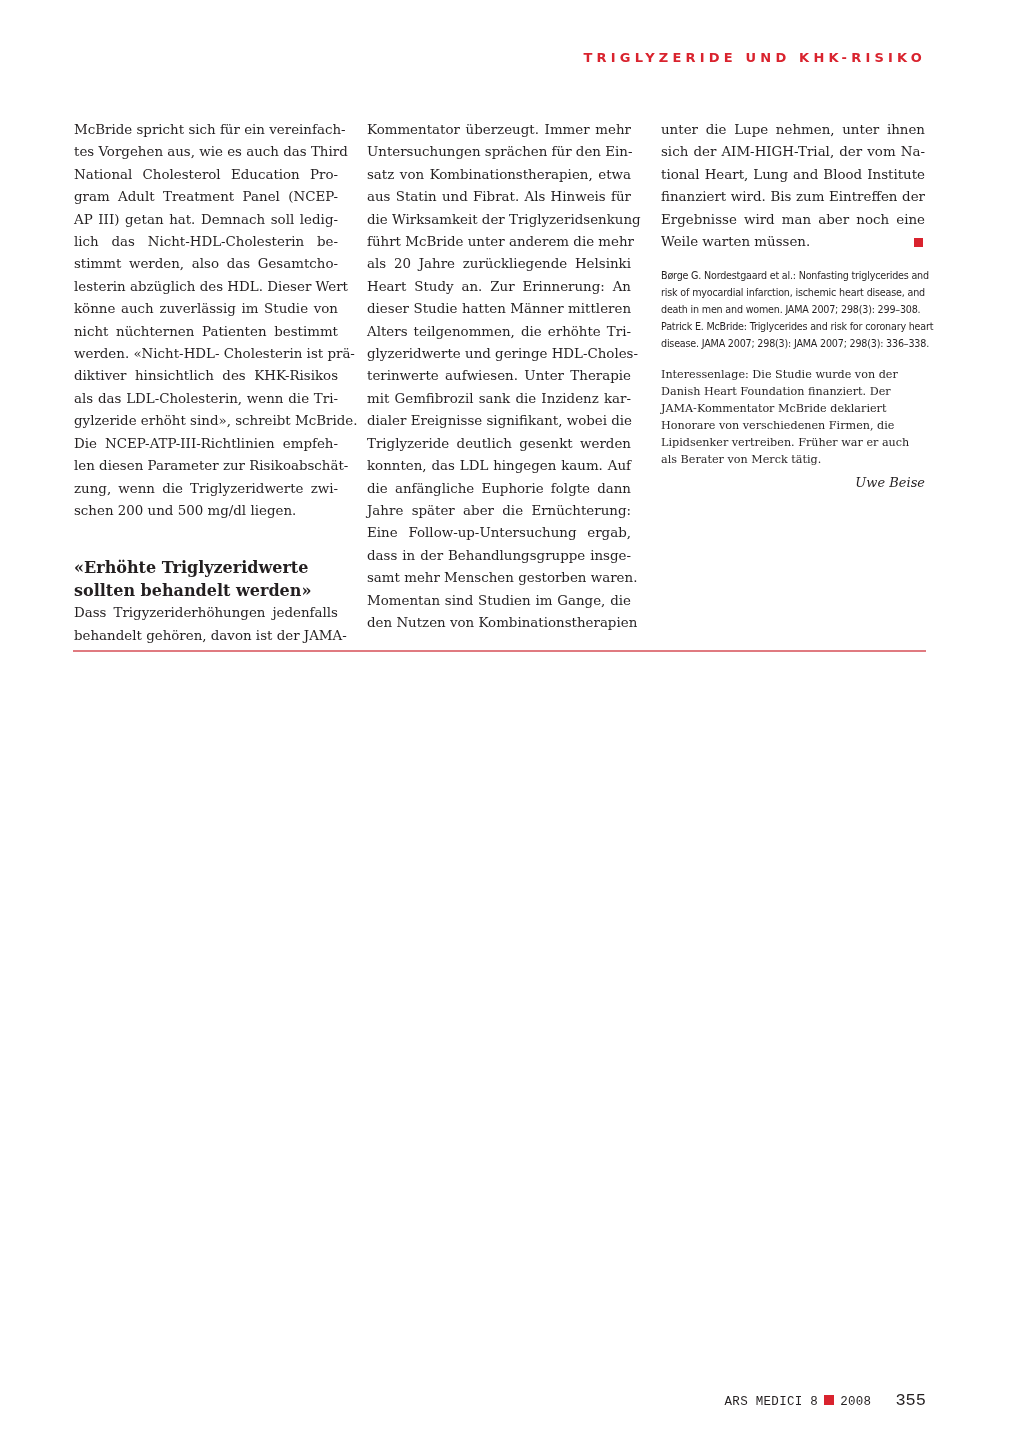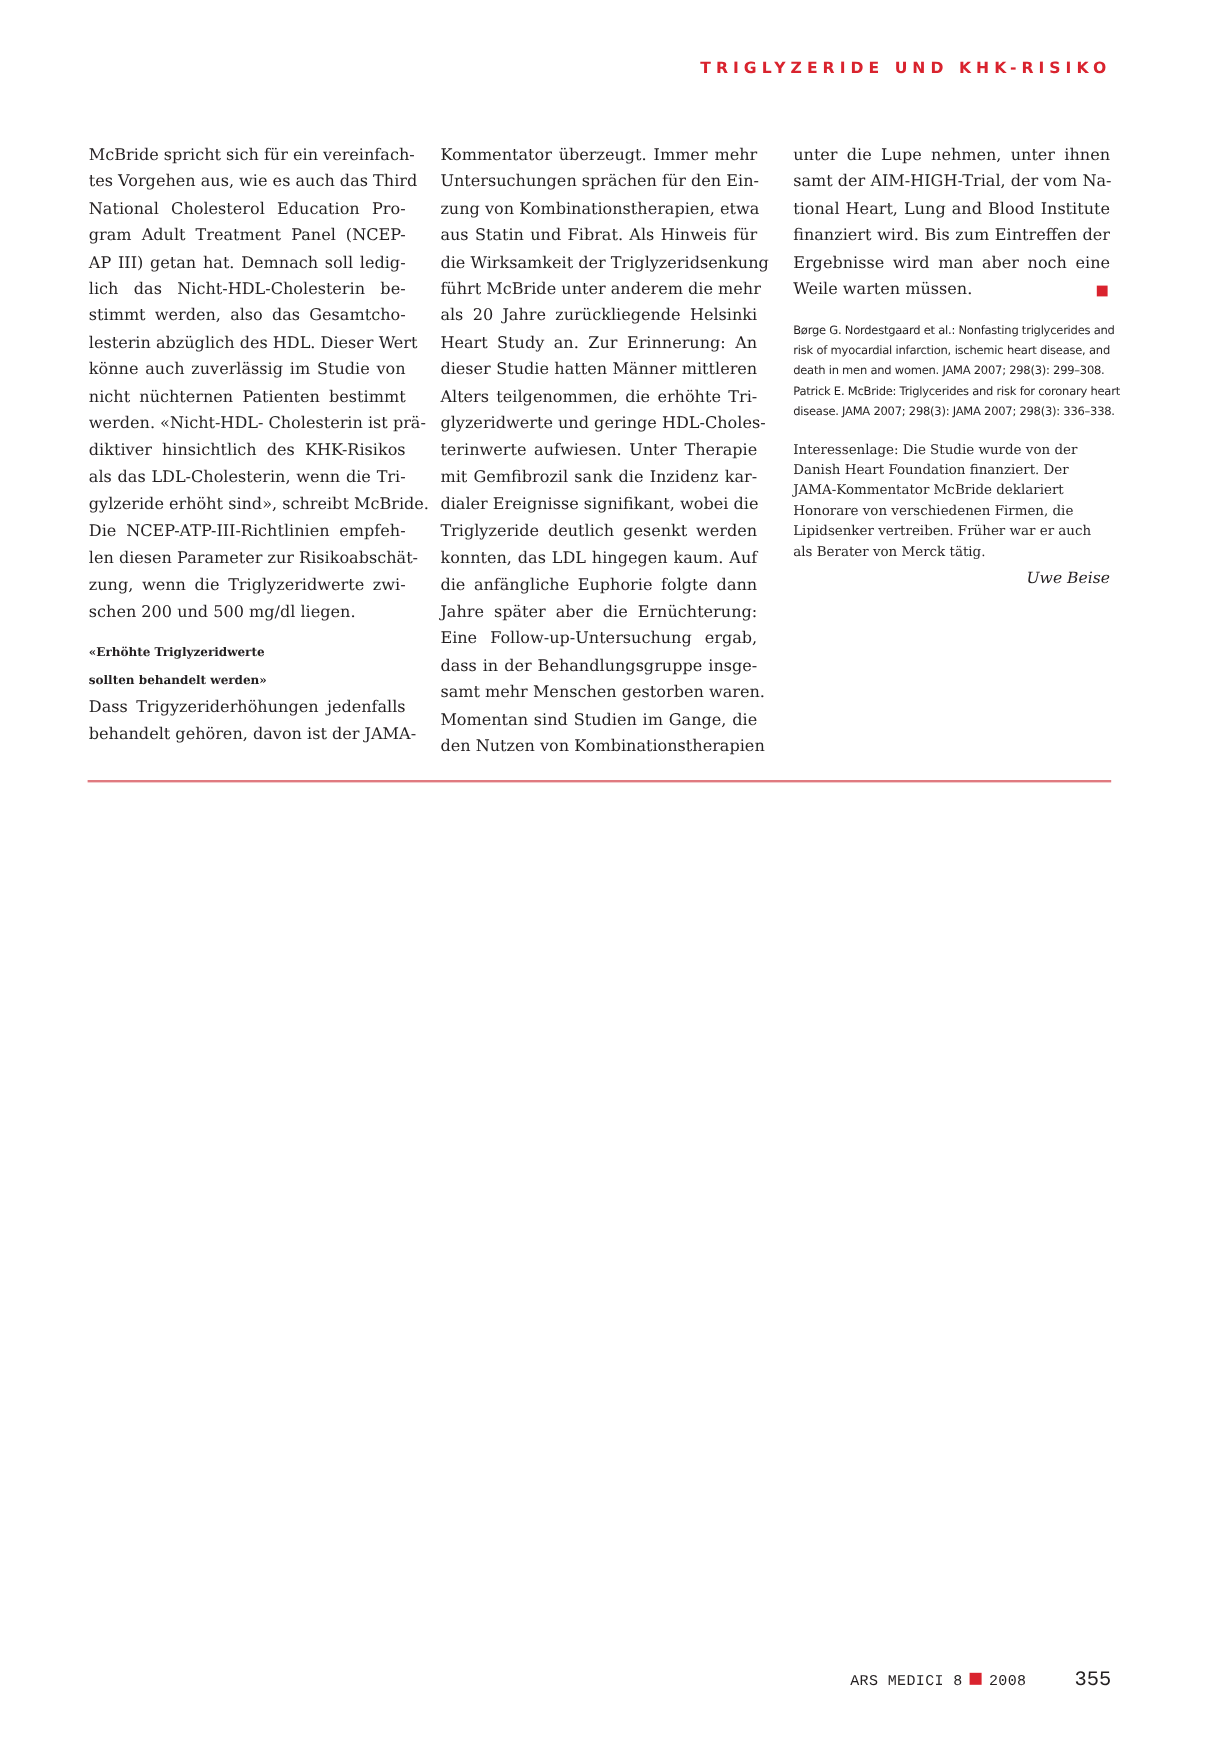--- a/index.html
+++ b/index.html
@@ -15,21 +15,21 @@
       line-height: 22.4px; color: #231f20;
       text-align: justify; hyphens: manual;
     }
     .col p { margin: 0; }
     .col1 { left: 74px; }
     .col2 { left: 367px; }
     .col3 { left: 661px; }
     .line { display: block; text-align: justify; text-align-last: justify; white-space: nowrap; overflow: visible; }
     .line.last { text-align-last: left; }
     .subhead {
-      margin-top: 12px; font-weight: bold; font-size: 10px; line-height: 22.4px; color: #231f20;
+      margin-top: 35px; font-weight: bold; font-size: 16px; line-height: 22.4px; color: #231f20;
     }
     .endmark { display: inline-block; width: 9px; height: 9px; background: #d9232e; float: right; margin-top: 7px; margin-right: 2px; }
     .refs {
       margin-top: 14px; font-family: "DejaVu Sans", sans-serif; font-size: 9.6px;
       line-height: 17px; color: #231f20; letter-spacing: -0.2px;
     }
     .refs .line { white-space: nowrap; }
     .disclosure {
       margin-top: 14px; font-family: "DejaVu Serif", serif; font-size: 11.2px;
       line-height: 17px; color: #231f20;
@@ -40,21 +40,21 @@
     }
     .rule {
       position: absolute; left: 73px; top: 650px; width: 853px; height: 2px; background: #e07a80;
     }
     .footer {
       position: absolute; top: 1391px; right: 98px;
       font-family: Liberation Mono, monospace; color: #231f20; display: flex; align-items: baseline;
     }
     .footer .journal { font-size: 12.5px; letter-spacing: 0.3px; }
     .footer .sq { display: inline-block; width: 10px; height: 10px; background: #d9232e; margin: 0 6px; position: relative; top: 0px; }
-    .footer .page { font-size: 17px; margin-left: 40px; }
+    .footer .page { font-size: 17px; margin-left: 24px; }
   </style>
 </head>
 <body>
 
 <div class="running-head">TRIGLYZERIDE UND KHK-RISIKO</div>
 
 <div class="col col1">
   <p>
     <span class="line">McBride spricht sich für ein vereinfach-</span>
     <span class="line">tes Vorgehen aus, wie es auch das Third</span>
@@ -82,21 +82,21 @@
   <p>
     <span class="line">Dass Trigyzeriderhöhungen jedenfalls</span>
     <span class="line">behandelt gehören, davon ist der JAMA-</span>
   </p>
 </div>
 
 <div class="col col2">
   <p>
     <span class="line">Kommentator überzeugt. Immer mehr</span>
     <span class="line">Untersuchungen sprächen für den Ein-</span>
-    <span class="line">zung von Kombinationstherapien, etwa</span>
+    <span class="line">satz von Kombinationstherapien, etwa</span>
     <span class="line">aus Statin und Fibrat. Als Hinweis für</span>
     <span class="line">die Wirksamkeit der Triglyzeridsenkung</span>
     <span class="line">führt McBride unter anderem die mehr</span>
     <span class="line">als 20 Jahre zurückliegende Helsinki</span>
     <span class="line">Heart Study an. Zur Erinnerung: An</span>
     <span class="line">dieser Studie hatten Männer mittleren</span>
     <span class="line">Alters teilgenommen, die erhöhte Tri-</span>
     <span class="line">glyzeridwerte und geringe HDL-Choles-</span>
     <span class="line">terinwerte aufwiesen. Unter Therapie</span>
     <span class="line">mit Gemfibrozil sank die Inzidenz kar-</span>
@@ -109,21 +109,21 @@
     <span class="line">dass in der Behandlungsgruppe insge-</span>
     <span class="line">samt mehr Menschen gestorben waren.</span>
     <span class="line">Momentan sind Studien im Gange, die</span>
     <span class="line">den Nutzen von Kombinationstherapien</span>
   </p>
 </div>
 
 <div class="col col3">
   <p>
     <span class="line">unter die Lupe nehmen, unter ihnen</span>
-    <span class="line">samt der AIM-HIGH-Trial, der vom Na-</span>
+    <span class="line">sich der AIM-HIGH-Trial, der vom Na-</span>
     <span class="line">tional Heart, Lung and Blood Institute</span>
     <span class="line">finanziert wird. Bis zum Eintreffen der</span>
     <span class="line">Ergebnisse wird man aber noch eine</span>
     <span class="line last"><span>Weile warten müssen.</span><span class="endmark"></span></span>
   </p>
   <div class="refs">
     <span class="line">Børge G. Nordestgaard et al.: Nonfasting triglycerides and</span>
     <span class="line">risk of myocardial infarction, ischemic heart disease, and</span>
     <span class="line last">death in men and women. JAMA 2007; 298(3): 299–308.</span>
     <span class="line">Patrick E. McBride: Triglycerides and risk for coronary heart</span>

